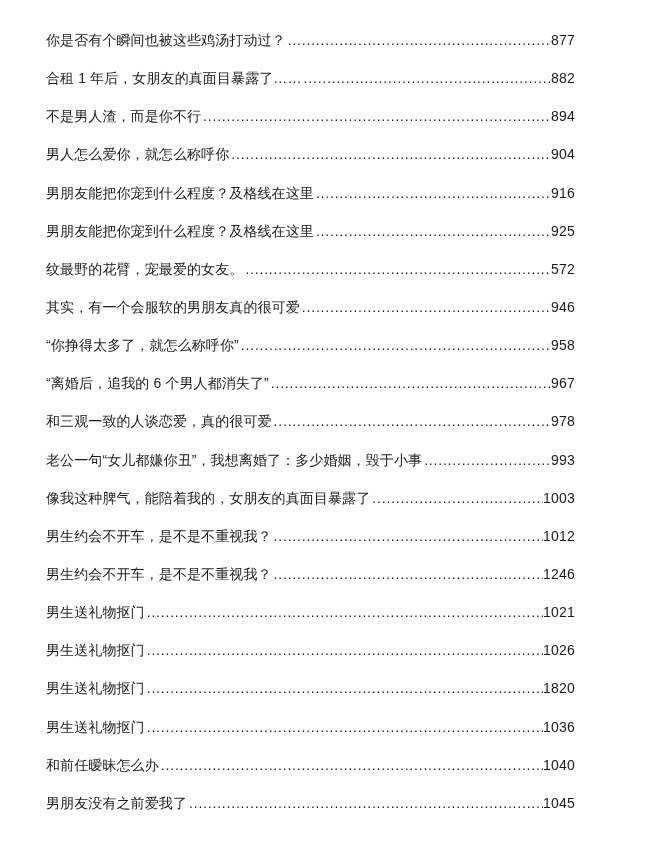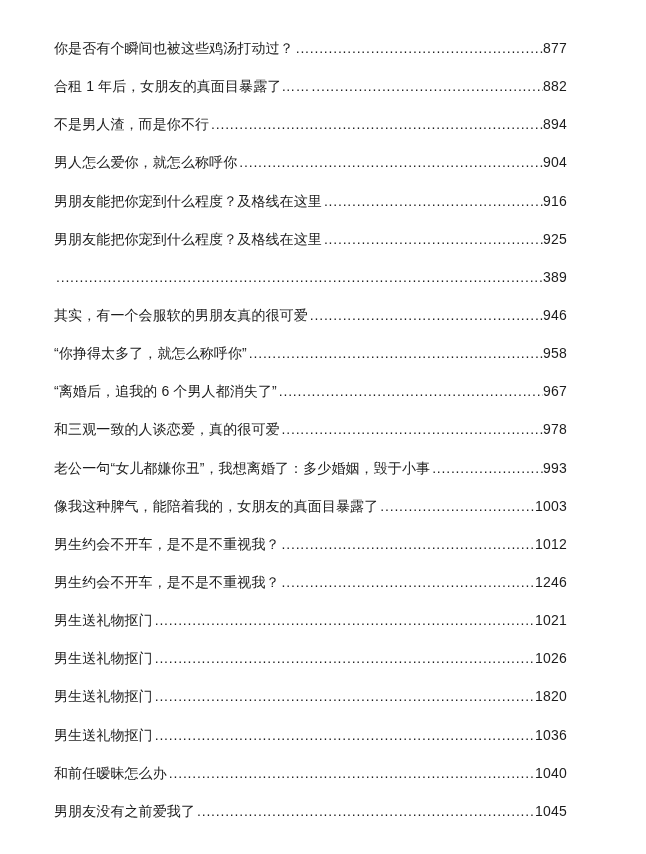--- a/index.html
+++ b/index.html
@@ -15,21 +15,21 @@
     overflow: hidden;
   }
   .page {
     box-sizing: border-box;
     width: 646px;
     height: 854px;
     padding: 21px 71px 0 46px;
   }
   .toc {
     list-style: none;
-    margin: 8px;
+    margin: 0;
     padding: 0;
   }
   .toc-row {
     display: flex;
     align-items: baseline;
     height: 38.15px;
     line-height: 38.15px;
     font-size: 14px;
   }
   .toc-title {
@@ -89,22 +89,23 @@
     <span class="toc-page">916</span>
   </li>
 
   <li class="toc-row">
     <span class="toc-title">男朋友能把你宠到什么程度？及格线在这里</span>
     <span class="toc-leader">............................................................................................................................................................................................................................................................................................................</span>
     <span class="toc-page">925</span>
   </li>
 
   <li class="toc-row">
+    <span class="toc-title">纹最野的花臂，宠最爱的女友。</span>
     <span class="toc-leader">............................................................................................................................................................................................................................................................................................................</span>
-    <span class="toc-page">389</span>
+    <span class="toc-page">572</span>
   </li>
 
   <li class="toc-row">
     <span class="toc-title">其实，有一个会服软的男朋友真的很可爱</span>
     <span class="toc-leader">............................................................................................................................................................................................................................................................................................................</span>
     <span class="toc-page">946</span>
   </li>
 
   <li class="toc-row">
     <span class="toc-title">“你挣得太多了，就怎么称呼你”</span>

